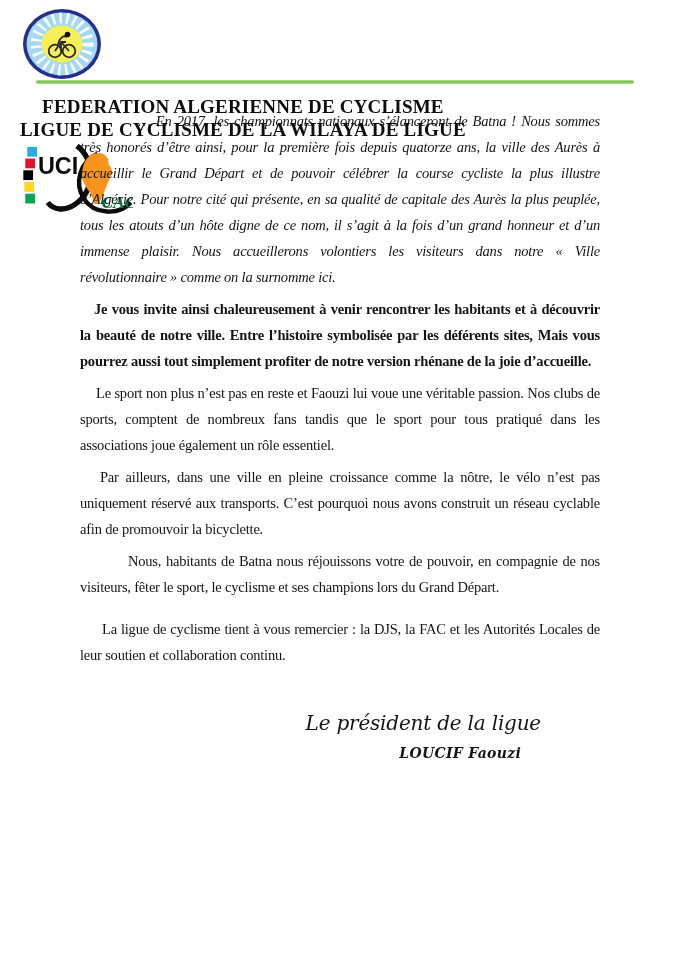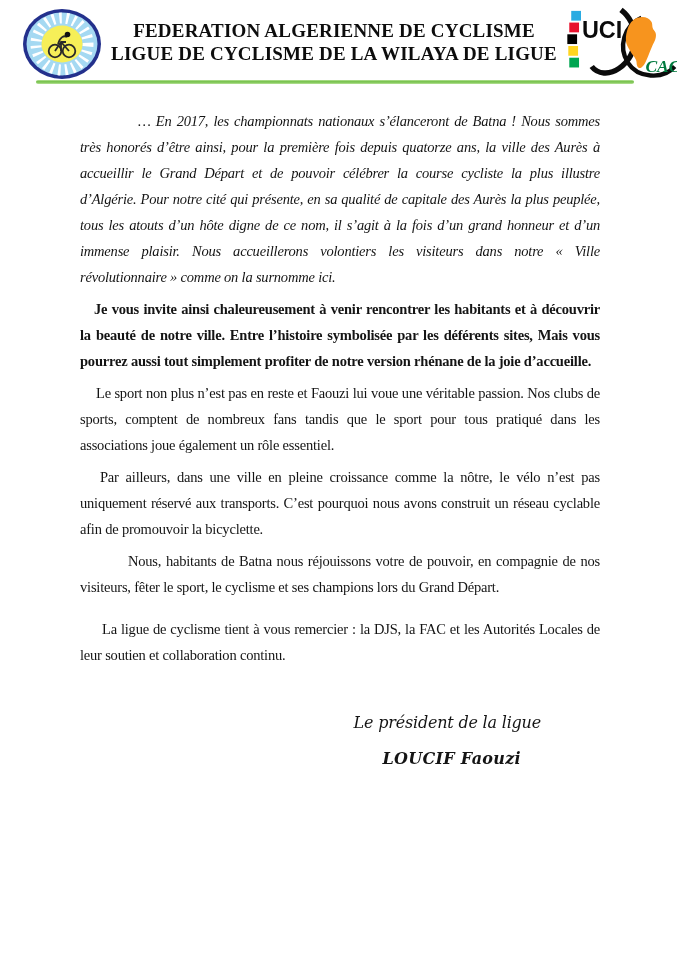--- a/index.html
+++ b/index.html
@@ -10,20 +10,21 @@
     overflow:hidden;
     font-family:"Liberation Serif", serif;
     color:#141414;
   }
   
   .header{
     display:flex;
     align-items:flex-start;
     padding:5px 2px 0 20px;
     height:74px;
+    flex-direction:column;
   }
   .fed-logo{flex:0 0 auto;margin-top:2px;}
   .org-block{
     flex:1 1 auto;
     text-align:center;
     padding-top:14px;
     font-weight:bold;
     font-size:19px;
     line-height:23px;
     letter-spacing:.2px;
@@ -59,30 +60,30 @@
   .ind-25{text-indent:25px;}
   .ind-48{text-indent:48px;}
   .ind-58{text-indent:58px;font-style:italic;}
   .gap-top{margin-top:16px !important;}
   
   .signature{margin-top:42px;text-align:right;font-size:16.5px;}
   .sig-role{
     padding-right:59px;
     font-style:italic;
     font-family:"DejaVu Serif","Liberation Serif",serif;
-    font-size:16px;
+    font-size:20px;
     text-align:right;
   }
   .sig-name{
-    margin-top:10px;
+    margin-top:4px;
     padding-right:79px;
     font-style:italic;
     font-weight:bold;
     font-family:"DejaVu Serif","Liberation Serif",serif;
-    font-size:16px;
+    font-size:14px;
     letter-spacing:.3px;
   }
 </style>
 </head>
 <body>
 
 <div class="page">
 
   <div class="header">
 

